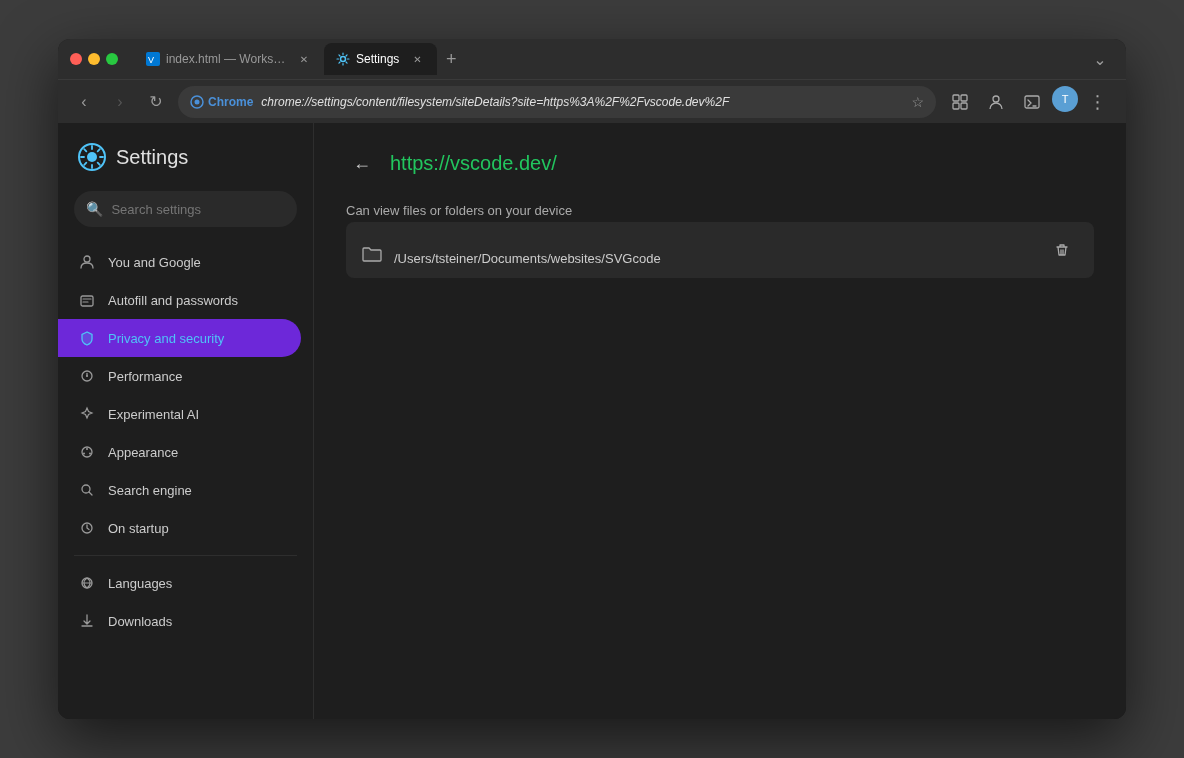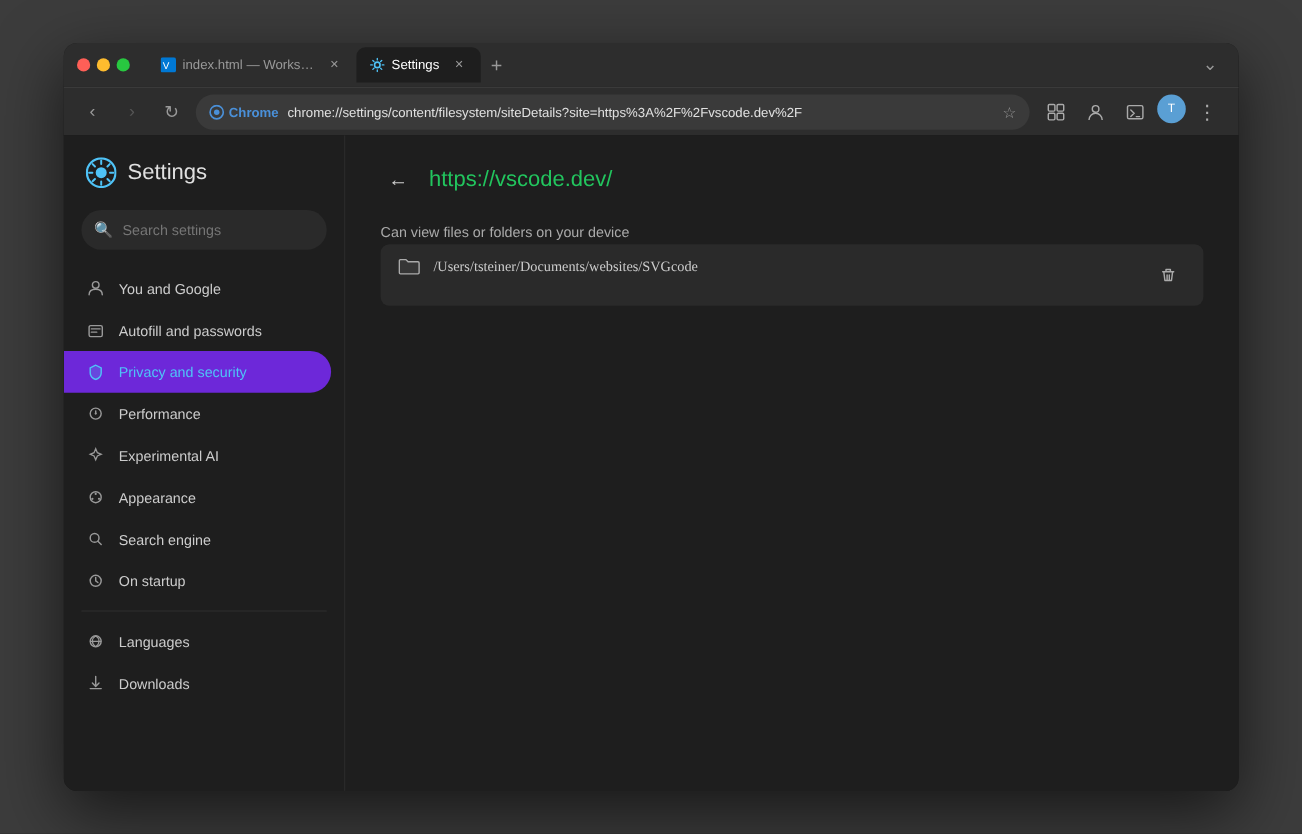--- a/index.html
+++ b/index.html
@@ -299,26 +299,25 @@
       color: #22c55e;
       font-weight: 400;
     }
     .section-label {
       color: #aaa;
       font-size: 13px;
       margin-bottom: 4px;
     }
     .file-entry {
       display: flex;
-      align-items: flex-start;
+      align-items: flex-end;
       gap: 12px;
       padding: 12px 16px;
       background: #2a2a2a;
       border-radius: 8px;
-      font-family: Liberation Serif, serif;
     }
     .folder-icon {
       color: #aaa;
       font-size: 16px;
     }
     .file-path {
       flex: 1;
       color: #ccc;
       font-size: 13px;
     }
@@ -378,21 +377,21 @@
     <div class="nav-btn" style="color:#555;">›</div>
     <div class="nav-btn">↻</div>
     <div class="address-bar">
       <div class="address-icon">
         <svg width="14" height="14" viewBox="0 0 14 14">
           <circle cx="7" cy="7" r="6" fill="none" stroke="#4a90d9" stroke-width="1.5"></circle>
           <circle cx="7" cy="7" r="2.5" fill="#4a90d9"></circle>
         </svg>
         <span style="font-size:12px;color:#4a90d9;font-weight:600;">Chrome</span>
       </div>
-      <span class="address-text" style="font-size:12px;">chrome://settings/content/filesystem/siteDetails?site=https%3A%2F%2Fvscode.dev%2F</span>
+      <span class="address-text" style="font-size:12px;font-style:italic;">chrome://settings/content/filesystem/siteDetails?site=https%3A%2F%2Fvscode.dev%2F</span>
       <div style="color:#999;font-size:14px;">☆</div>
     </div>
     <div class="nav-actions">
       <div class="nav-action-btn">
         <svg width="18" height="18" viewBox="0 0 18 18" fill="none">
           <rect x="2" y="2" width="6" height="6" rx="1" stroke="#aaa" stroke-width="1.3"></rect>
           <rect x="10" y="2" width="6" height="6" rx="1" stroke="#aaa" stroke-width="1.3"></rect>
           <rect x="2" y="10" width="6" height="6" rx="1" stroke="#aaa" stroke-width="1.3"></rect>
           <rect x="10" y="10" width="6" height="6" rx="1" stroke="#aaa" stroke-width="1.3"></rect>
         </svg>

